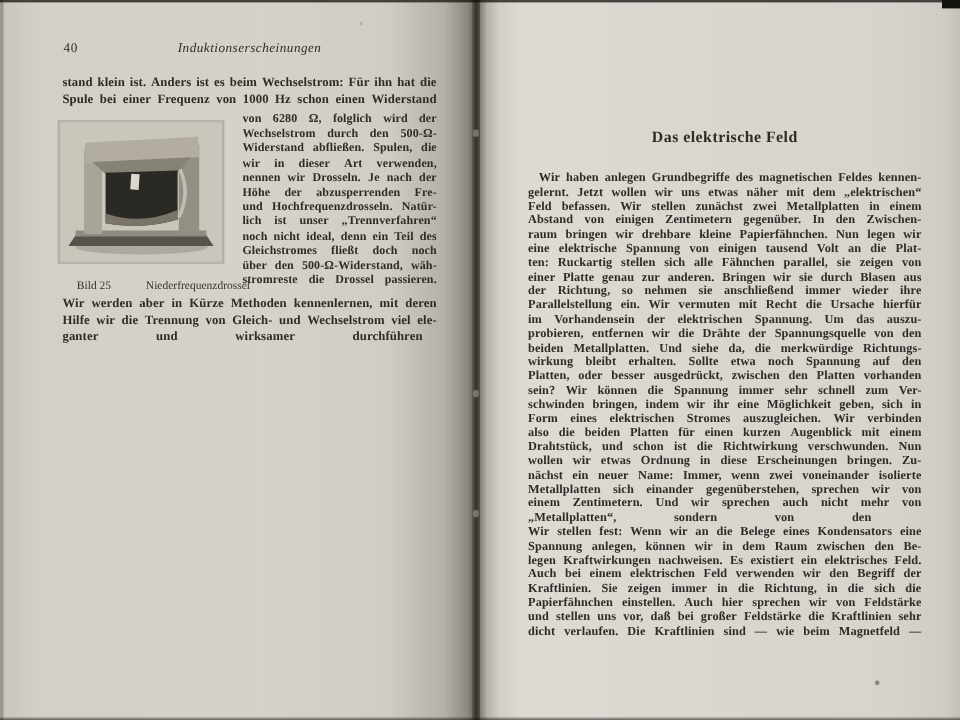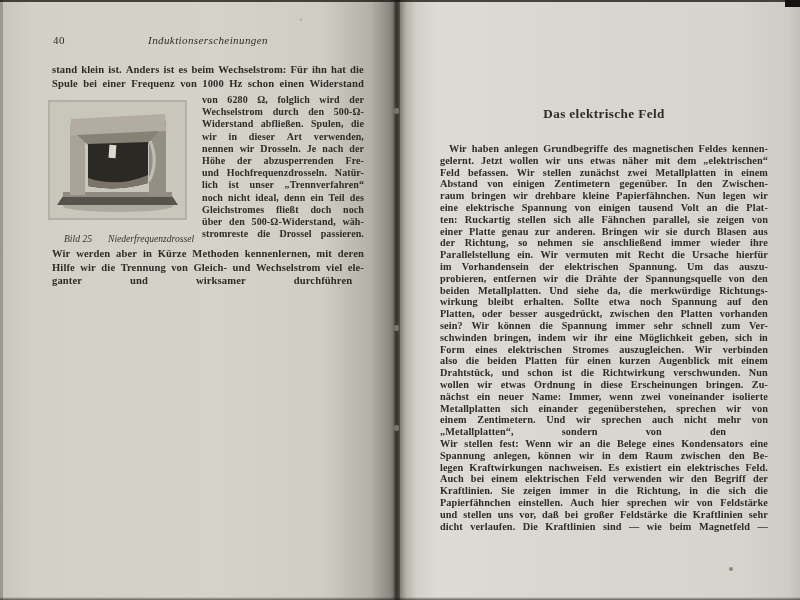--- a/index.html
+++ b/index.html
@@ -39,22 +39,22 @@
   
   .lp-content { position:absolute; left:52px; width:312px; top:0; }
   .running-head { position:relative; margin-top:34px; height:14px; font-size:11px; }
   .pagenum { position:absolute; left:1px; top:0; letter-spacing:.5px; }
   .run-title { display:block; text-align:center; font-style:italic; letter-spacing:.4px; }
   .lp-para-top { margin-top:15px; --lh:13.5px; --fs:10.6px; }
   .wrap-row { display:flex; margin-top:4px; }
   .figure-block { width:150px; flex:0 0 150px; }
   .photo-frame { margin:7px 0 0 -3px; width:137px; height:118px; display:block;
                  box-shadow:0 0 0 1px rgba(120,117,108,.35); }
-  .figure-caption { display:flex; column-gap:16px; margin:14px 0 0 12px;
-                    font-size:9.6px; white-space:nowrap; color:#35332e;font-style:italic; }
+  .figure-caption { display:flex; column-gap:29px; margin:14px 0 0 12px;
+                    font-size:9.6px; white-space:nowrap; color:#35332e; }
   .wrap-col { flex:1 1 auto; --lh:12.2px; --fs:10px; }
   .lp-para-bottom { margin-top:3px; --lh:13.6px; --fs:10.6px; }
   
   .rp-content { position:absolute; left:40px; width:328px; top:0; }
   .chapter-heading { margin-top:106px; text-align:center; font-weight:bold;
                      font-size:13.2px; letter-spacing:.4px; }
   .rp-para1 { margin-top:21px; --lh:11.8px; --fs:10.25px; }
   .rp-para2 { --lh:11.8px; --fs:10.25px; }
 </style>
 </head>

